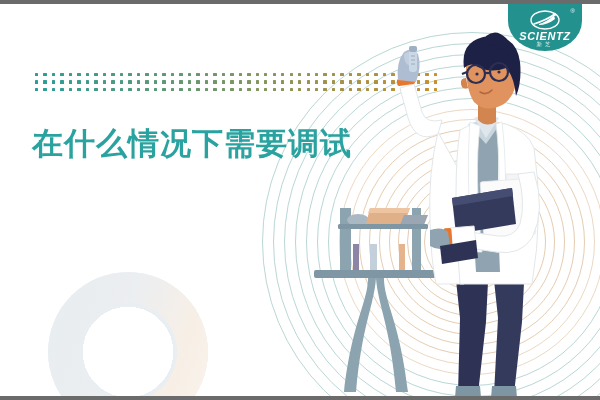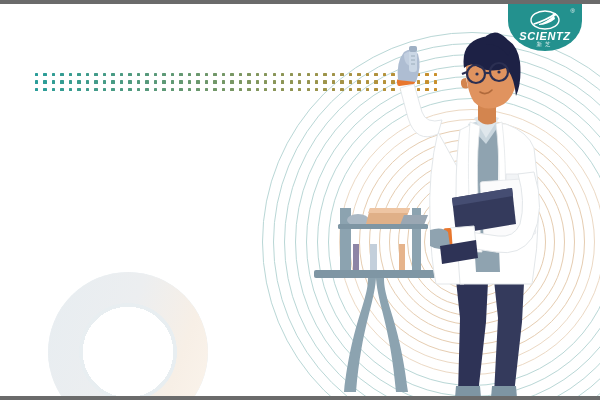--- a/index.html
+++ b/index.html
@@ -276,20 +276,21 @@
         <span class="dot" style="background: rgb(184, 145, 56);"></span>
         <span class="dot" style="background: rgb(187, 145, 53);"></span>
         <span class="dot" style="background: rgb(191, 145, 51);"></span>
         <span class="dot" style="background: rgb(194, 145, 49);"></span>
         <span class="dot" style="background: rgb(198, 144, 46);"></span>
         <span class="dot" style="background: rgb(201, 144, 44);"></span>
       </div>
     </div>
 
   <div class="headline">
+    <span class="l2">在什么情况下需要调试</span>
   </div>
 
   <div class="logo">
     <span class="reg">®</span>
     <span class="emblem">
       <svg viewBox="0 0 30 20" width="30" height="20">
         <ellipse cx="15" cy="10" rx="14" ry="9" fill="none" stroke="#ffffff" stroke-width="1.4"></ellipse>
         <path d="M4 14 C10 12 18 9 25 4" stroke="#ffffff" stroke-width="1.6" fill="none" stroke-linecap="round"></path>
         <path d="M9 14 C13 13 19 10 24 5 L25 9 C20 13 14 15 9 15 Z" fill="#ffffff"></path>
         <circle cx="24.5" cy="4.5" r="1.6" fill="#ffffff"></circle>

